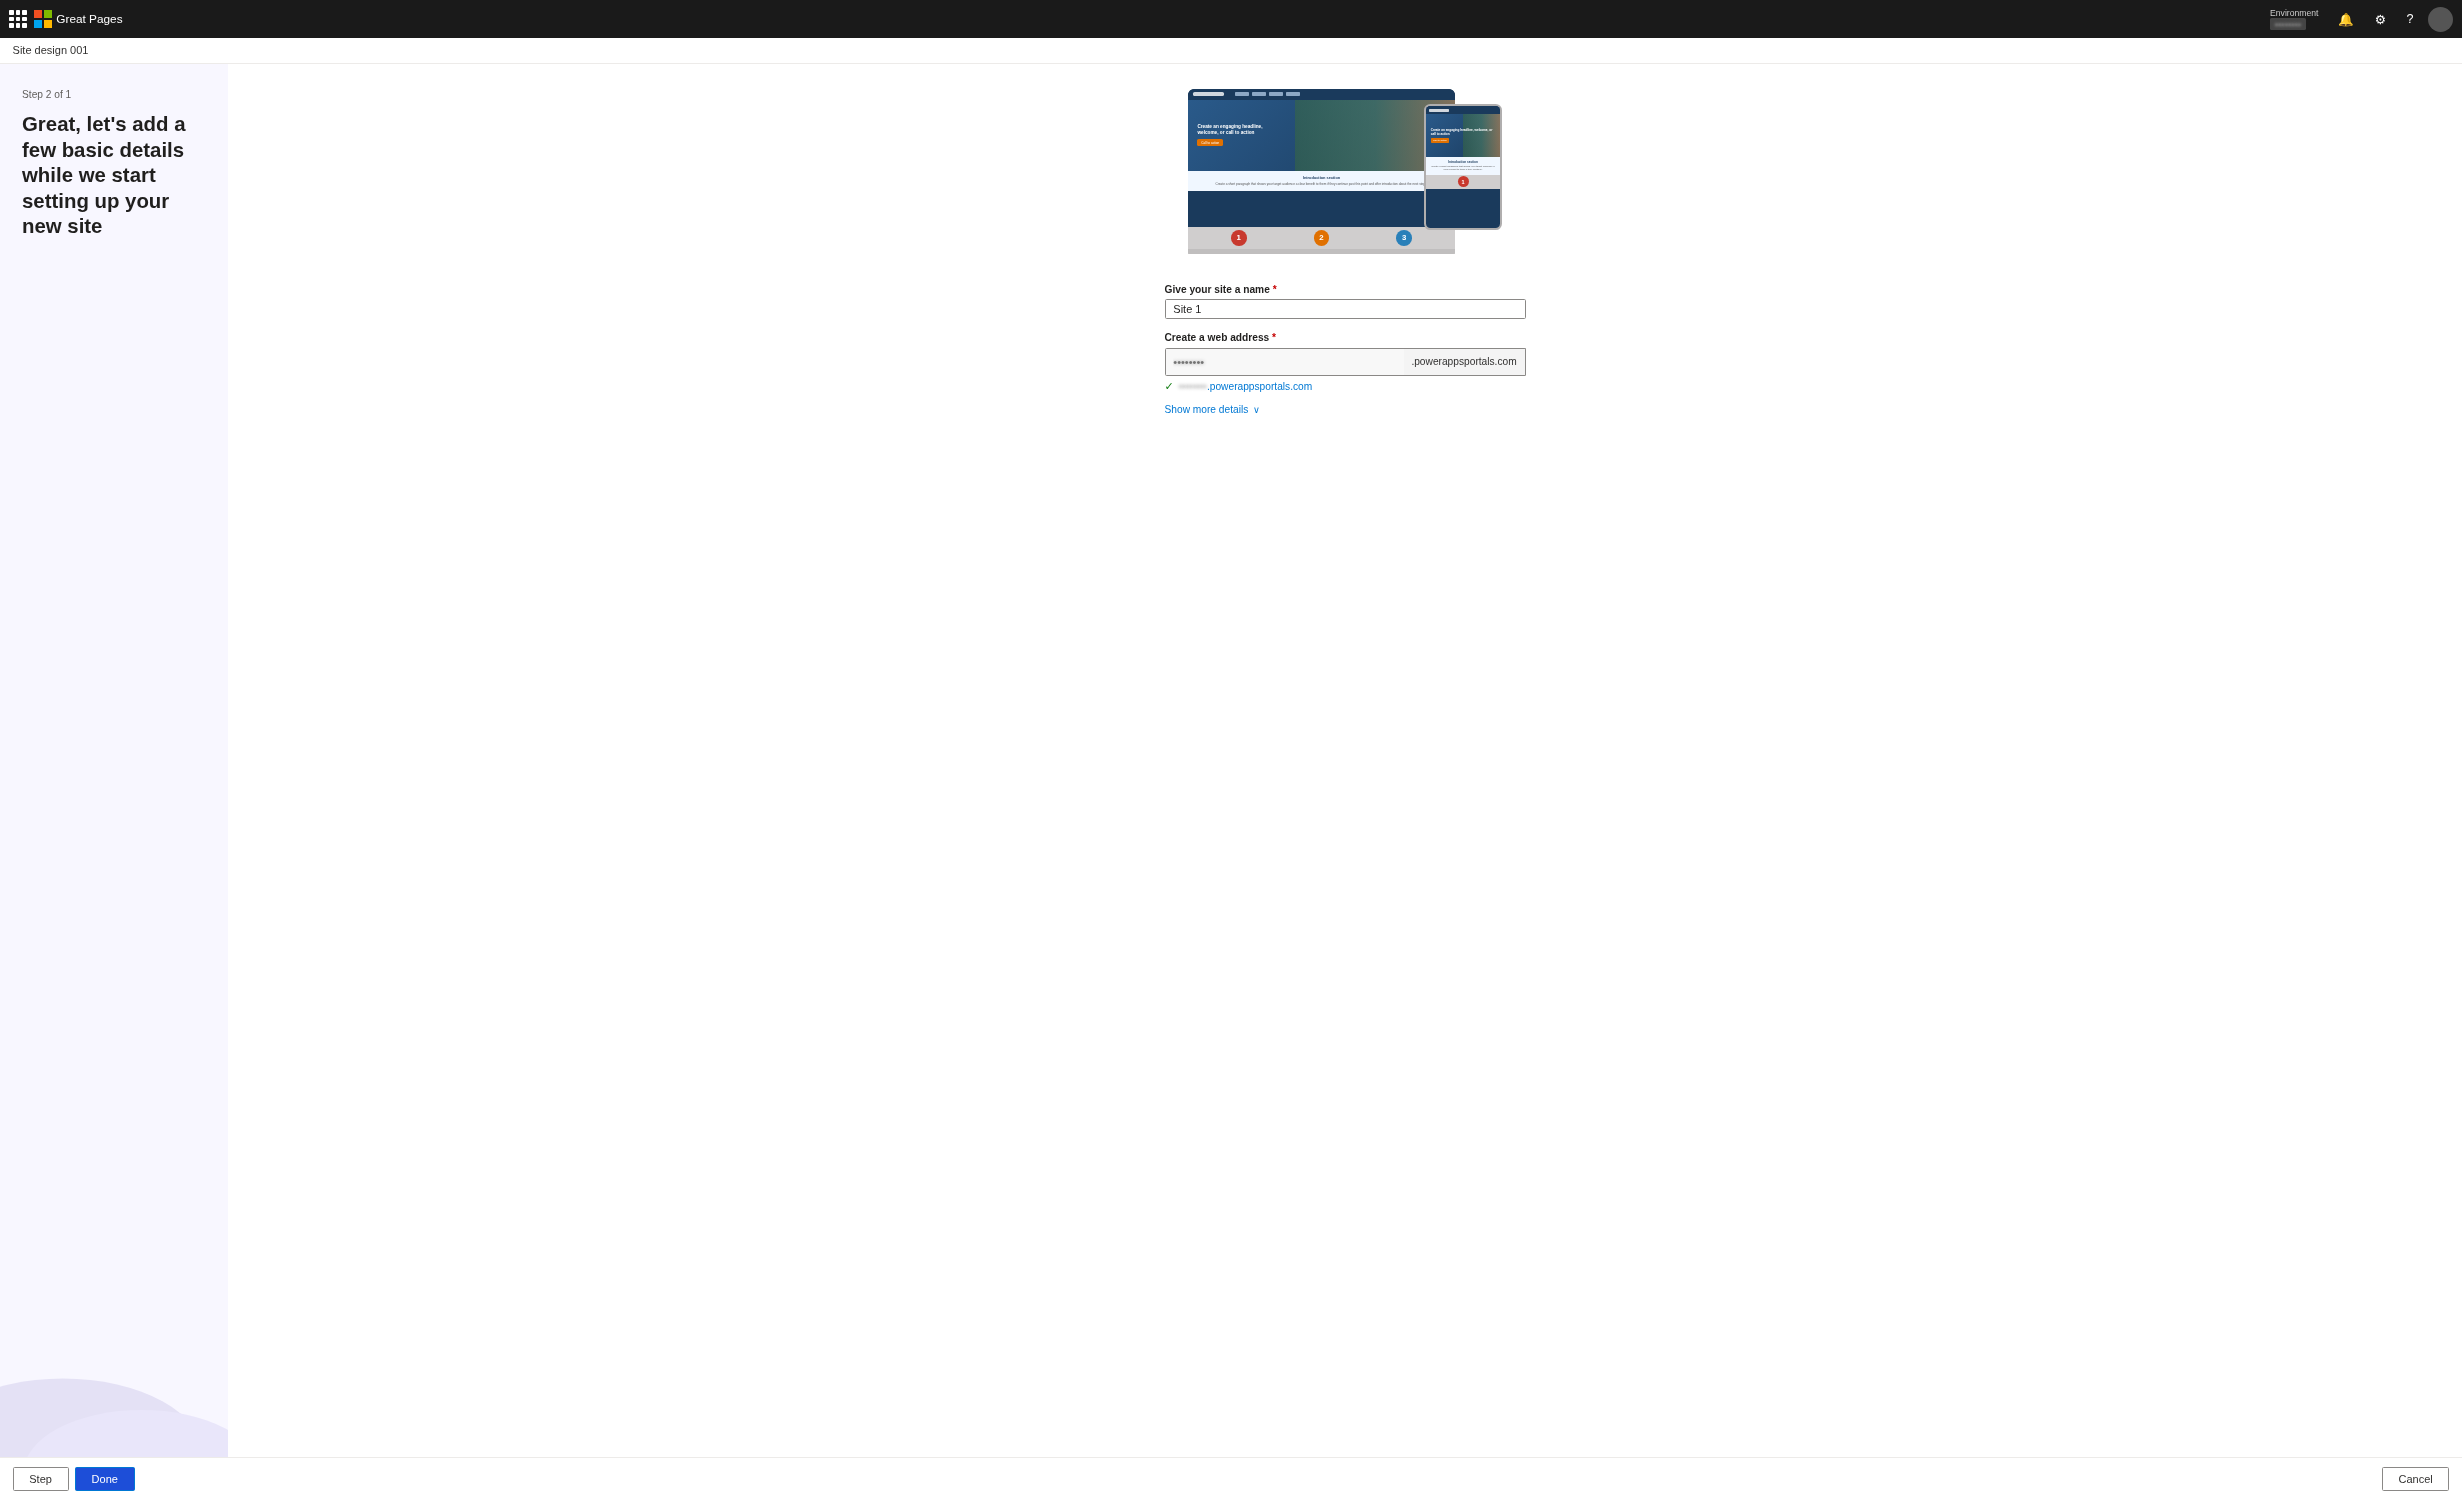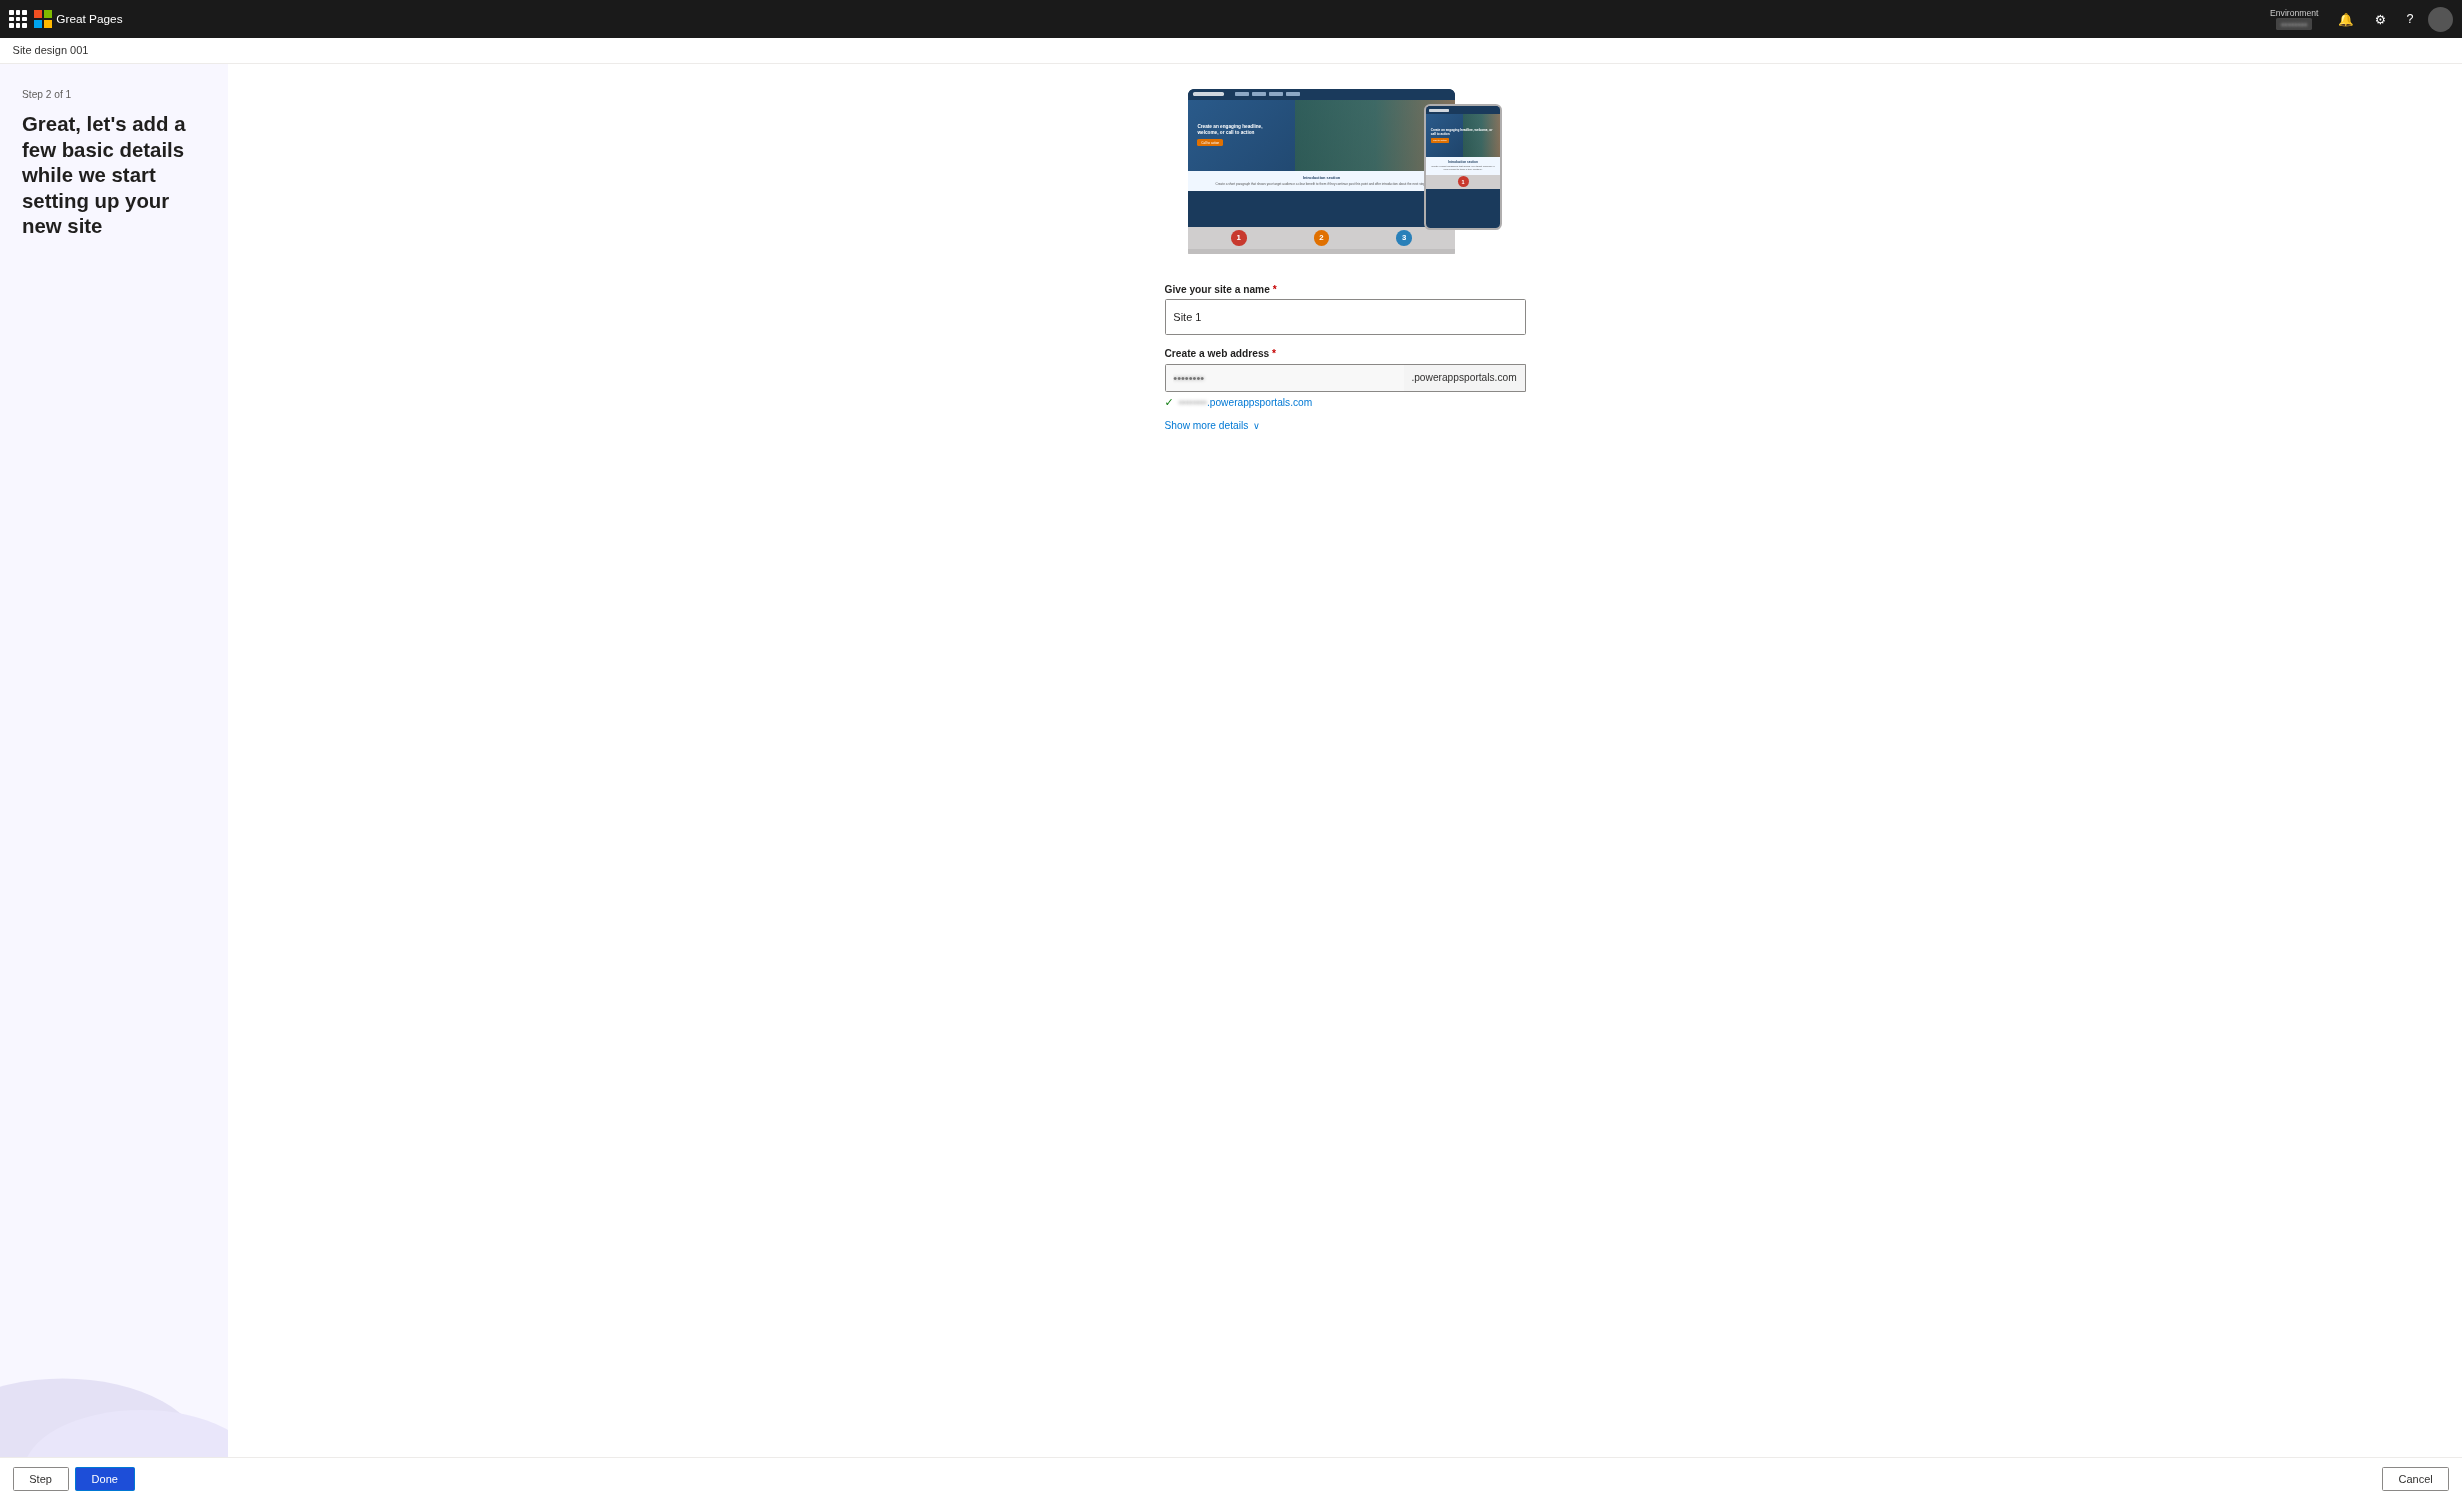--- a/index.html
+++ b/index.html
@@ -48,21 +48,21 @@
 
     .topnav-app-name {
       color: #fff;
       font-size: 11.8px;
       font-weight: 400;
     }
     .topnav-spacer { flex: 1; }
     .topnav-env {
       display: flex;
       flex-direction: column;
-      align-items: center;
+      align-items: flex-start;
       margin-right: 6.3px;
     }
     .topnav-env-label {
       font-size: 8.6px;
       color: #ccc;
     }
     .topnav-env-name {
       font-size: 9.4px;
       color: #fff;
       background: #444;
@@ -325,21 +325,21 @@
       font-size: 10.2px;
       font-weight: 600;
       color: #201f1e;
       margin-bottom: 4.7px;
       display: block;
     }
     .form-required { color: #c50000; }
 
     .form-input {
       width: 100%;
-      height: 36px;
+      height: 20px;
       border: 0.8px solid #8a8886;
       border-radius: 1.6px;
       padding: 0 7.8px;
       font-size: 11px;
       color: #201f1e;
       outline: none;
       margin-bottom: 12.6px;
       background: #fff;
     }
 

